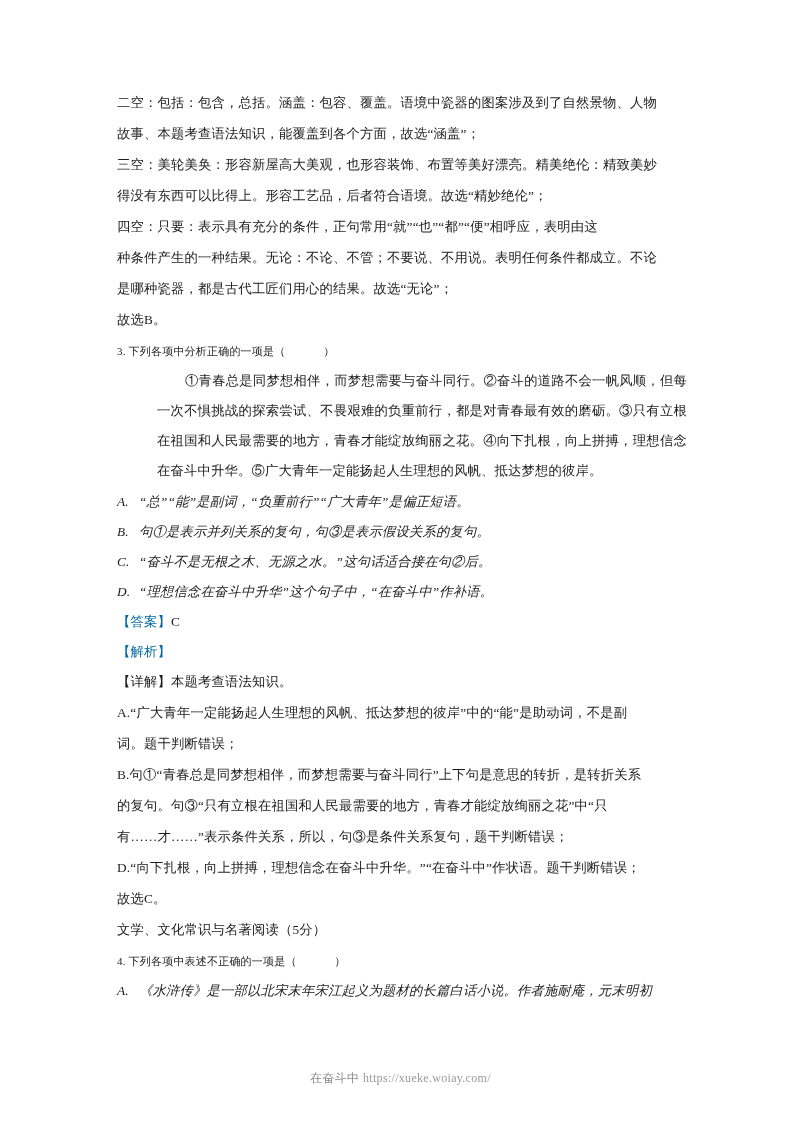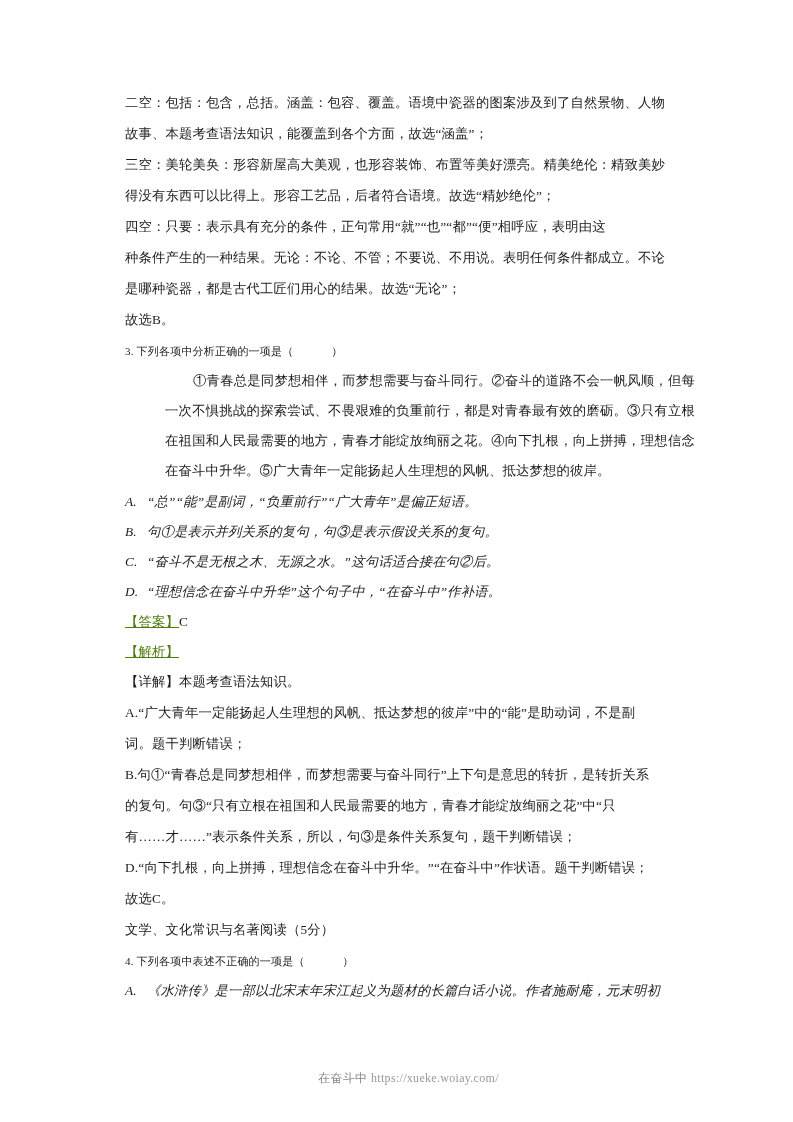--- a/index.html
+++ b/index.html
@@ -9,21 +9,21 @@
   }
   body {
     width: 793px;
     height: 1122px;
     position: relative;
     font-family: "Liberation Serif", "DejaVu Serif", serif;
     color: #1a1a1a;
   }
   .page {
     position: absolute;
-    left: 12px; top: 0;
+    left: 4px; top: 0;
     width: 694px;
     height: 1122px;
     overflow: hidden;
   }
   .content {
     position: absolute;
     left: 113px;
     top: 88px;
     width: 570px;
   }
@@ -43,22 +43,21 @@
     margin: 0;
     font-size: 13.3px;
     line-height: 30px;
     font-style: italic;
   }
   .opt .lab {
     display: inline-block;
     min-width: 22px;
   }
   .blue {
-    color: #4d7c0f;
-    text-decoration: underline;
+    color: #0369a1;
   }
   .ans-line {
     font-size: 13.3px;
     line-height: 30px;
     margin: 0;
   }
   .q-line {
     font-size: 11px;
     line-height: 30px;
     margin: 0;

